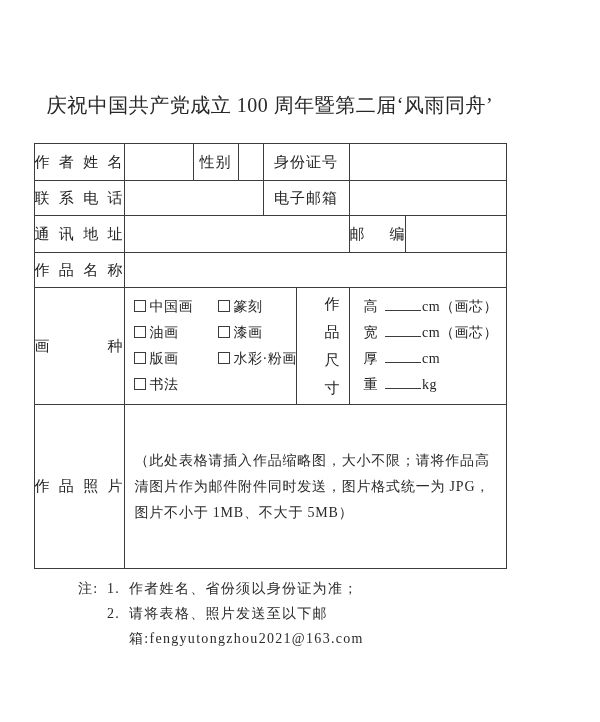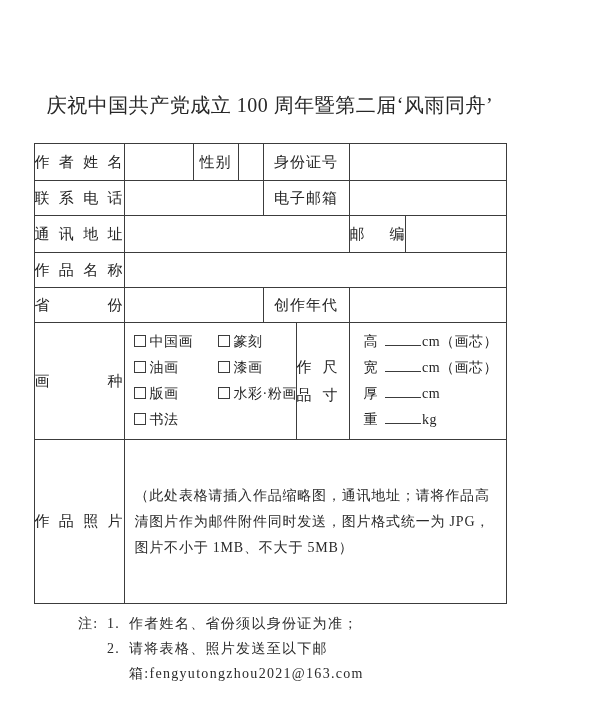--- a/index.html
+++ b/index.html
@@ -45,22 +45,22 @@
     font-size:14px;letter-spacing:.5px;
   }
   .cb-box{
     display:inline-block;width:10px;height:10px;
     border:1px solid #3c3c3c;margin-right:4px;
     vertical-align:-1px;background:#fff;
   }
   .cb-item{white-space:nowrap;}
 
   
-  .size-lbl{display:flex;align-items:center;justify-content:center;
-    line-height:28px;letter-spacing:2px;}
+  .size-lbl{display:flex;flex-direction:column;align-items:center;justify-content:center;
+    line-height:28px;letter-spacing:2px;padding-left:28px;}
 
   
   .dim-wrap{padding:6px 4px 6px 14px;line-height:26px;font-size:14px;letter-spacing:.5px;}
   .dim-line{white-space:nowrap;}
   .u-line{
     display:inline-block;width:36px;height:12px;
     border-bottom:1px solid #3c3c3c;margin:0 1px 0 7px;
   }
 
   
@@ -119,26 +119,20 @@
       <td class="field" colspan="5"></td>
       <td class="lbl-sm">邮编</td>
       <td class="field"></td>
     </tr>
 
     <tr style="height:35px">
       <td class="lbl">作品名称</td>
       <td class="field" colspan="7"></td>
     </tr>
 
-    <tr style="height:35px">
-      <td class="lbl">省份</td>
-      <td class="field" colspan="3"></td>
-      <td class="ctr" colspan="2">创作年代</td>
-      <td class="field" colspan="2"></td>
-    </tr>
 
     <tr style="height:106px">
       <td class="lbl">画种</td>
       <td colspan="4">
         <div class="cb-grid">
           <span class="cb-item"><span class="cb-box"></span><span>中国画</span></span>
           <span class="cb-item"><span class="cb-box"></span><span>篆刻</span></span>
           <span class="cb-item"><span class="cb-box"></span><span>油画</span></span>
           <span class="cb-item"><span class="cb-box"></span><span>漆画</span></span>
           <span class="cb-item"><span class="cb-box"></span><span>版画</span></span>
@@ -158,21 +152,21 @@
           <div class="dim-line"><span>宽</span><span class="u-line"></span><span>cm（画芯）</span></div>
           <div class="dim-line"><span>厚</span><span class="u-line"></span><span>cm</span></div>
           <div class="dim-line"><span>重</span><span class="u-line"></span><span>kg</span></div>
         </div>
       </td>
     </tr>
 
     <tr style="height:164px">
       <td class="lbl">作品照片</td>
       <td colspan="7">
-        <div class="photo-text">（此处表格请插入作品缩略图，通讯地址；请将作品高清图片作为邮件附件同时发送，图片格式统一为 JPG，图片不小于 1MB、不大于 5MB）</div>
+        <div class="photo-text">（此处表格请插入作品缩略图，大小不限；请将作品高清图片作为邮件附件同时发送，图片格式统一为 JPG，图片不小于 1MB、不大于 5MB）</div>
       </td>
     </tr>
 
   </tbody>
     </table>
 
   <div class="notes">
     <div class="note-row">
       <span class="note-prefix">注:</span>
       <span class="note-num">1.</span>

